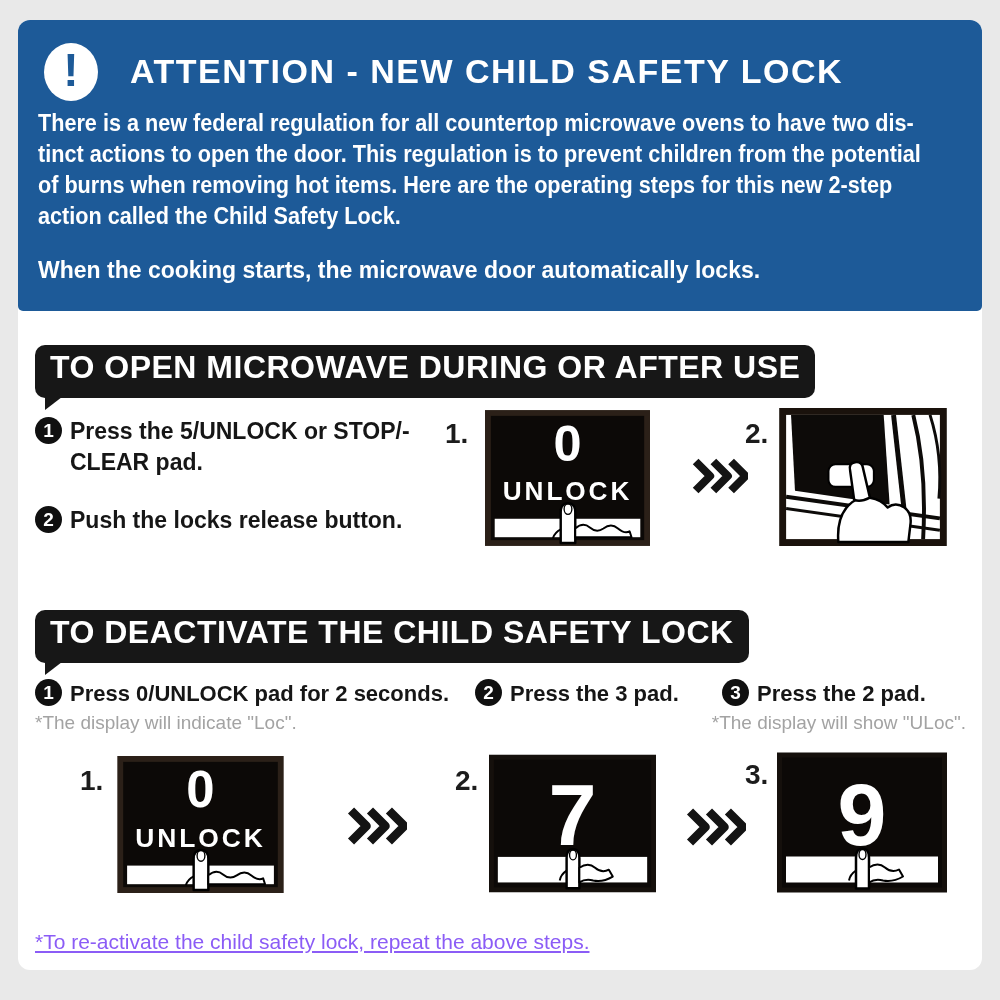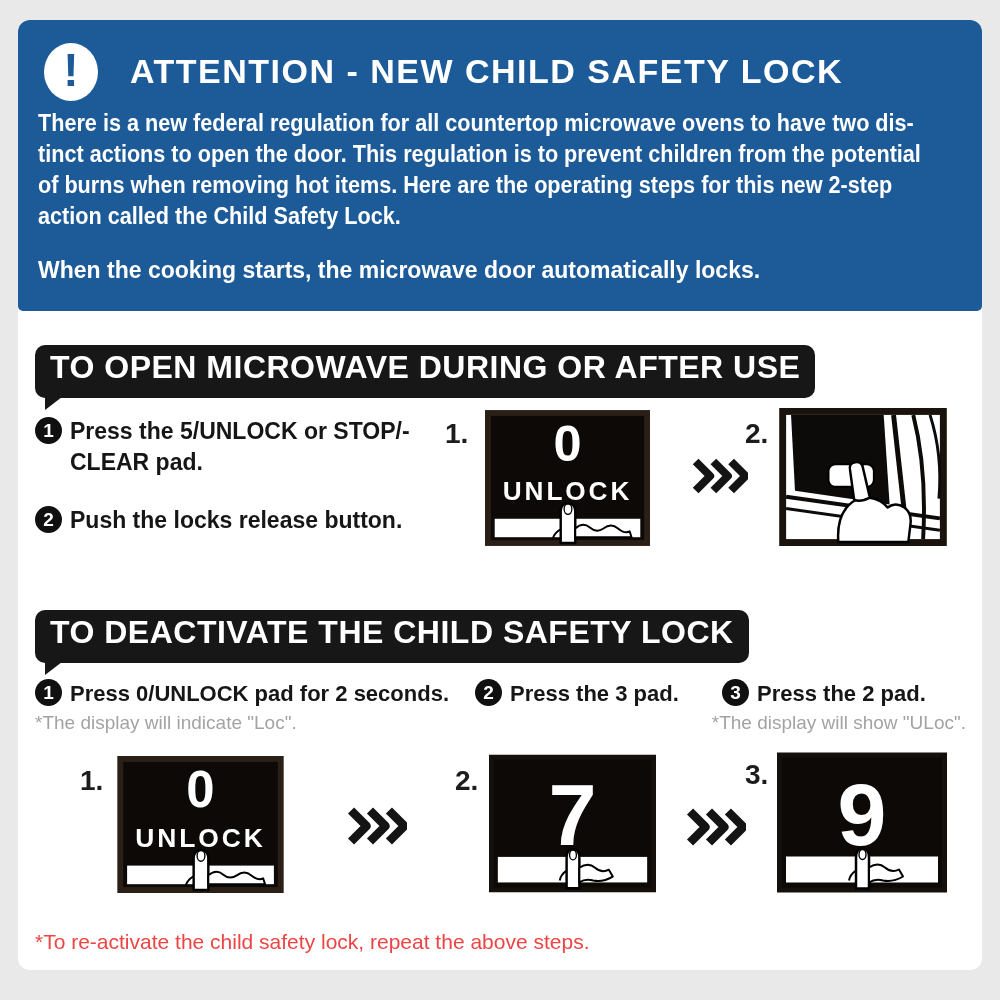--- a/index.html
+++ b/index.html
@@ -59,21 +59,21 @@
   .hstep1{left:17px;}
   .hstep2{left:457px;}
   .hstep3{left:704px;}
   .note{position:absolute;top:692px;font-size:19px;color:#a3a3a3;}
   .note-loc{left:17px;}
   .note-uloc{right:16px;}
   
   .fig-label{position:absolute;font-size:28px;font-weight:bold;color:#1c1c1c;}
   .fig{position:absolute;}
   .fig svg{display:block;width:100%;height:100%;}
-  .footer-note{position:absolute;left:17px;top:910px;font-size:21px;font-weight:normal;color:#ef4444;}
+  .footer-note{position:absolute;left:17px;top:910px;font-size:21px;font-weight:normal;color:#8b5cf6;text-decoration:underline;}
 </style>
 </head>
 <body>
 
 <div class="card">
 
   <div class="blue-header">
     <div class="title-row">
       <div class="excl">
         <span>!</span>

